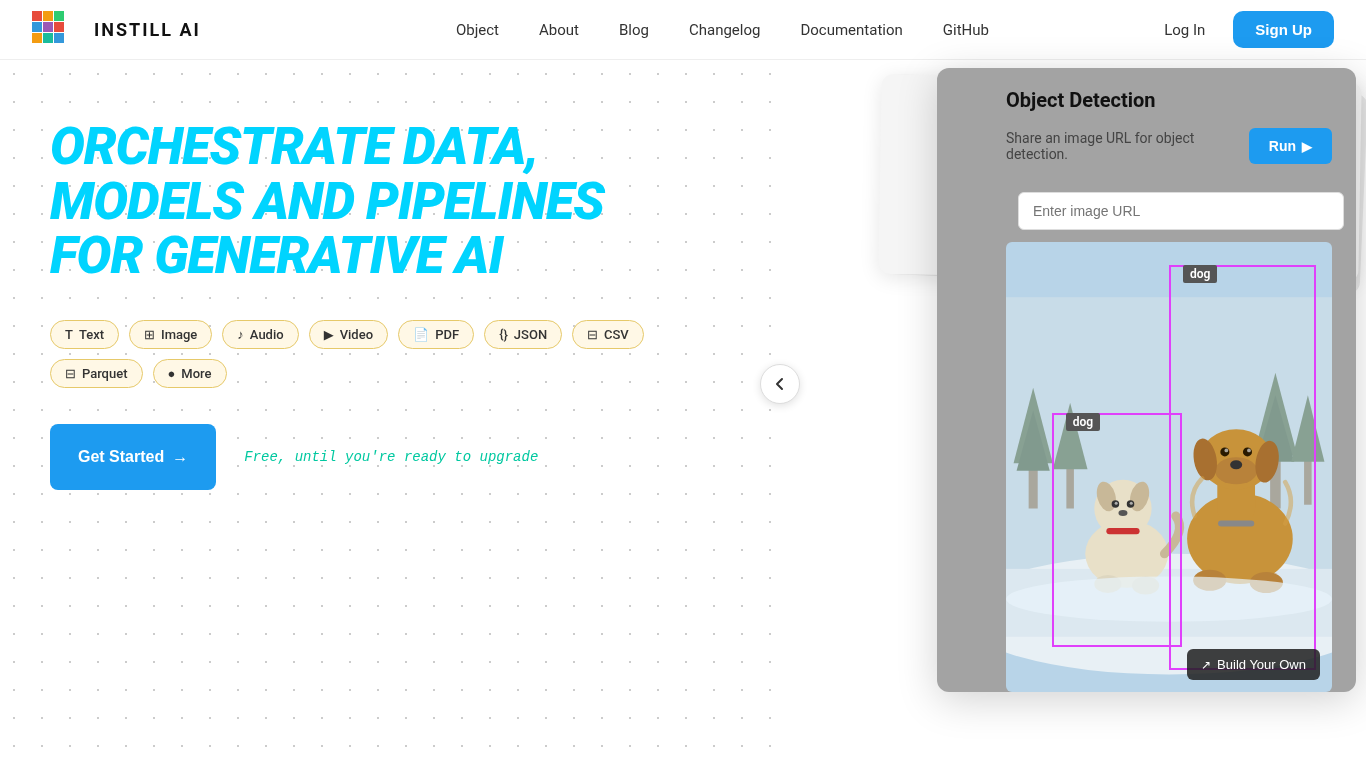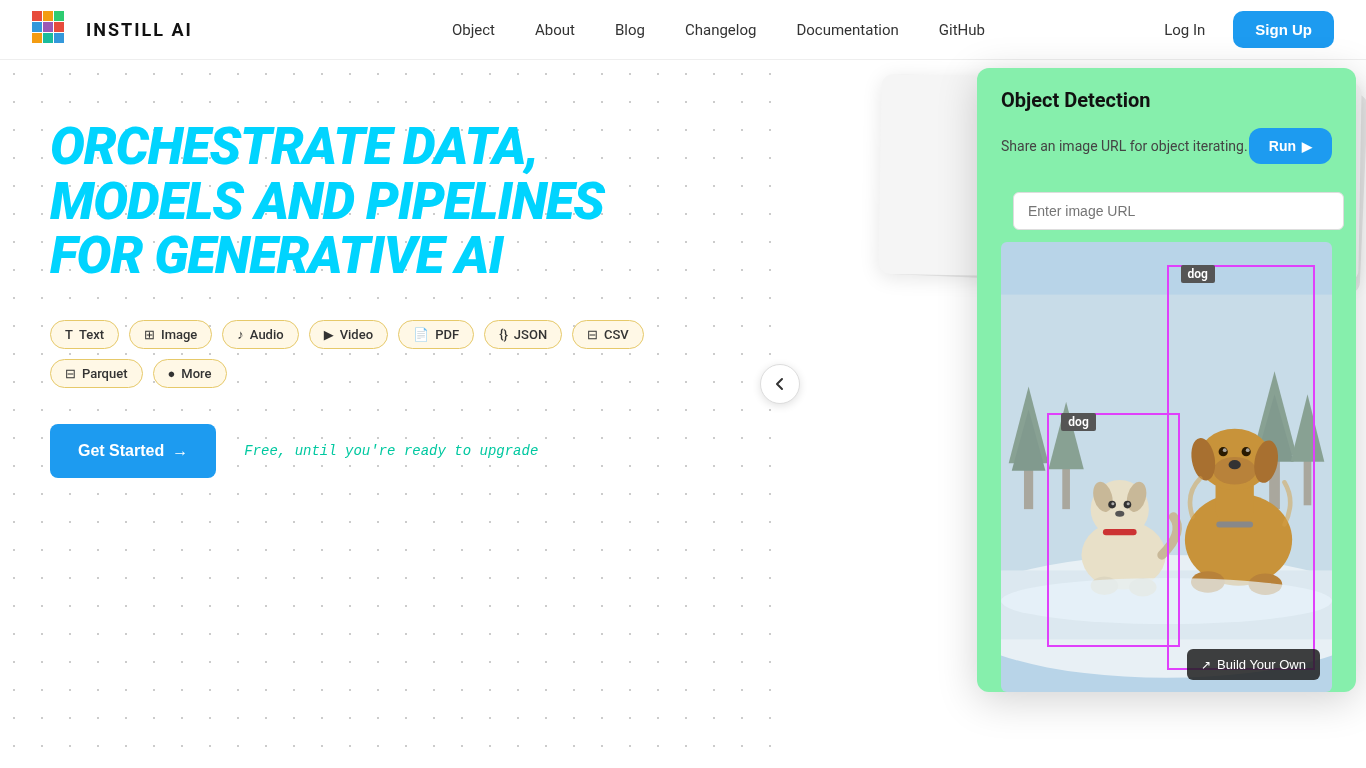--- a/index.html
+++ b/index.html
@@ -31,21 +31,21 @@
       display: flex;
       align-items: center;
       padding: 0 32px;
       height: 60px;
       border-bottom: 1px solid #eee;
       background: #fff;
     }
     .nav-logo {
       display: flex;
       align-items: center;
-      gap: 16px;
+      gap: 24px;
       margin-right: 80px;
     }
     .logo-icon {
       width: 38px;
       height: 38px;
     }
     .logo-text {
       font-size: 18px;
       font-weight: 700;
       letter-spacing: 2px;
@@ -137,44 +137,45 @@
       gap: 28px;
       margin-top: 36px;
     }
     .btn-get-started {
       display: flex;
       align-items: center;
       gap: 8px;
       background: #1d9bf0;
       color: #fff;
       border: none;
-      padding: 18px 28px;
+      padding: 24px 28px;
       border-radius: 8px;
       font-size: 16px;
       font-weight: 600;
       cursor: pointer;
     }
     .cta-free-text {
       color: #00c8a0;
       font-size: 14px;
       font-style: italic;
       font-family: 'Courier New', monospace;
     }
 
     
     .od-card {
       position: absolute;
       top: 68px;
       right: 10px;
-      width: 379px;
-      background: #86efac;
+      width: 419px;
+      background: #a3a3a3;
       border-radius: 12px;
       box-shadow: 0 8px 40px rgba(0,0,0,0.18);
       z-index: 20;
       overflow: hidden;
+      padding-left: 45px;
     }
     .od-header {
       padding: 20px 24px 16px;
     }
     .od-title {
       font-size: 20px;
       font-weight: 700;
       color: #111;
       margin-bottom: 16px;
     }
@@ -188,21 +189,21 @@
       color: #444;
     }
     .btn-run {
       display: flex;
       align-items: center;
       gap: 6px;
       background: #1d9bf0;
       color: #fff;
       border: none;
       padding: 10px 20px;
-      border-radius: 12px;
+      border-radius: 6px;
       font-size: 14px;
       font-weight: 600;
       cursor: pointer;
       white-space: nowrap;
     }
     .od-input {
       width: calc(100% - 48px);
       margin: 12px 36px;
       padding: 10px 14px;
       border: 1.5px solid #ddd;
@@ -387,21 +388,21 @@
   </div>
 </div>
 
 <div class="card-stack-2"></div>
 <div class="card-stack-1"></div>
 
 <div class="od-card">
   <div class="od-header">
     <div class="od-title">Object Detection</div>
     <div class="od-top-row">
-      <span class="od-description">Share an image URL for object iterating.</span>
+      <span class="od-description">Share an image URL for object detection.</span>
       <button class="btn-run">
         <span>Run</span>
         <span style="font-size:13px;">▶</span>
       </button>
     </div>
   </div>
   <input class="od-input" type="text" placeholder="Enter image URL" style="">
 
   <div class="od-image-area">
     

